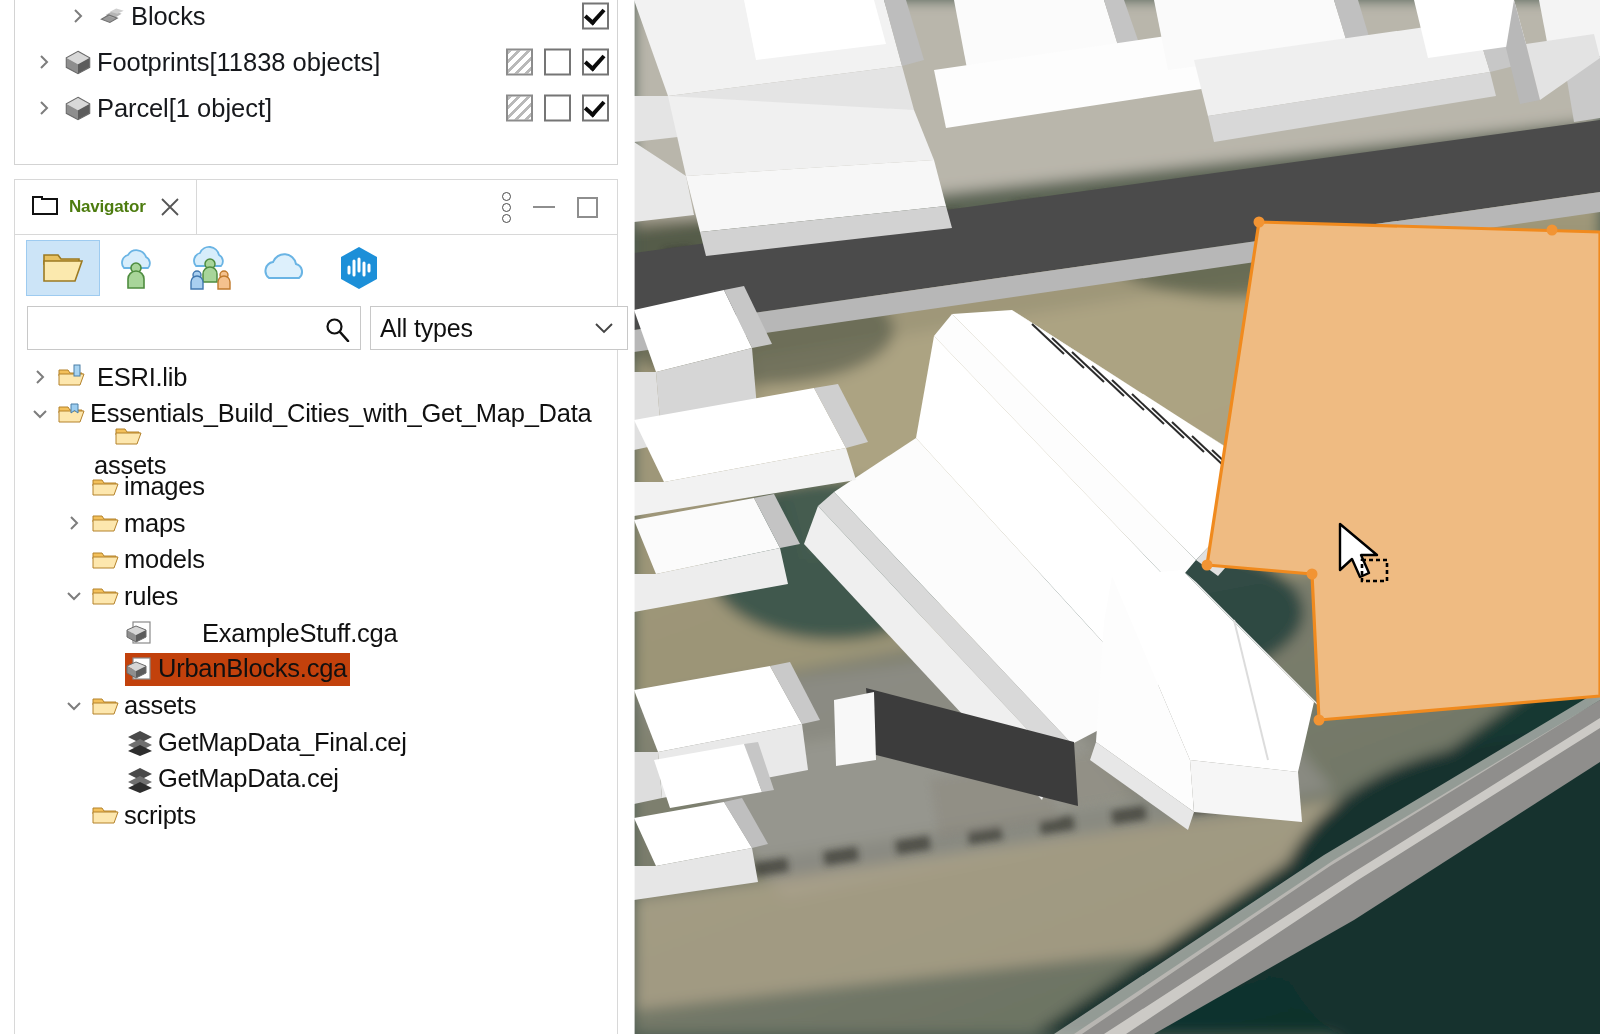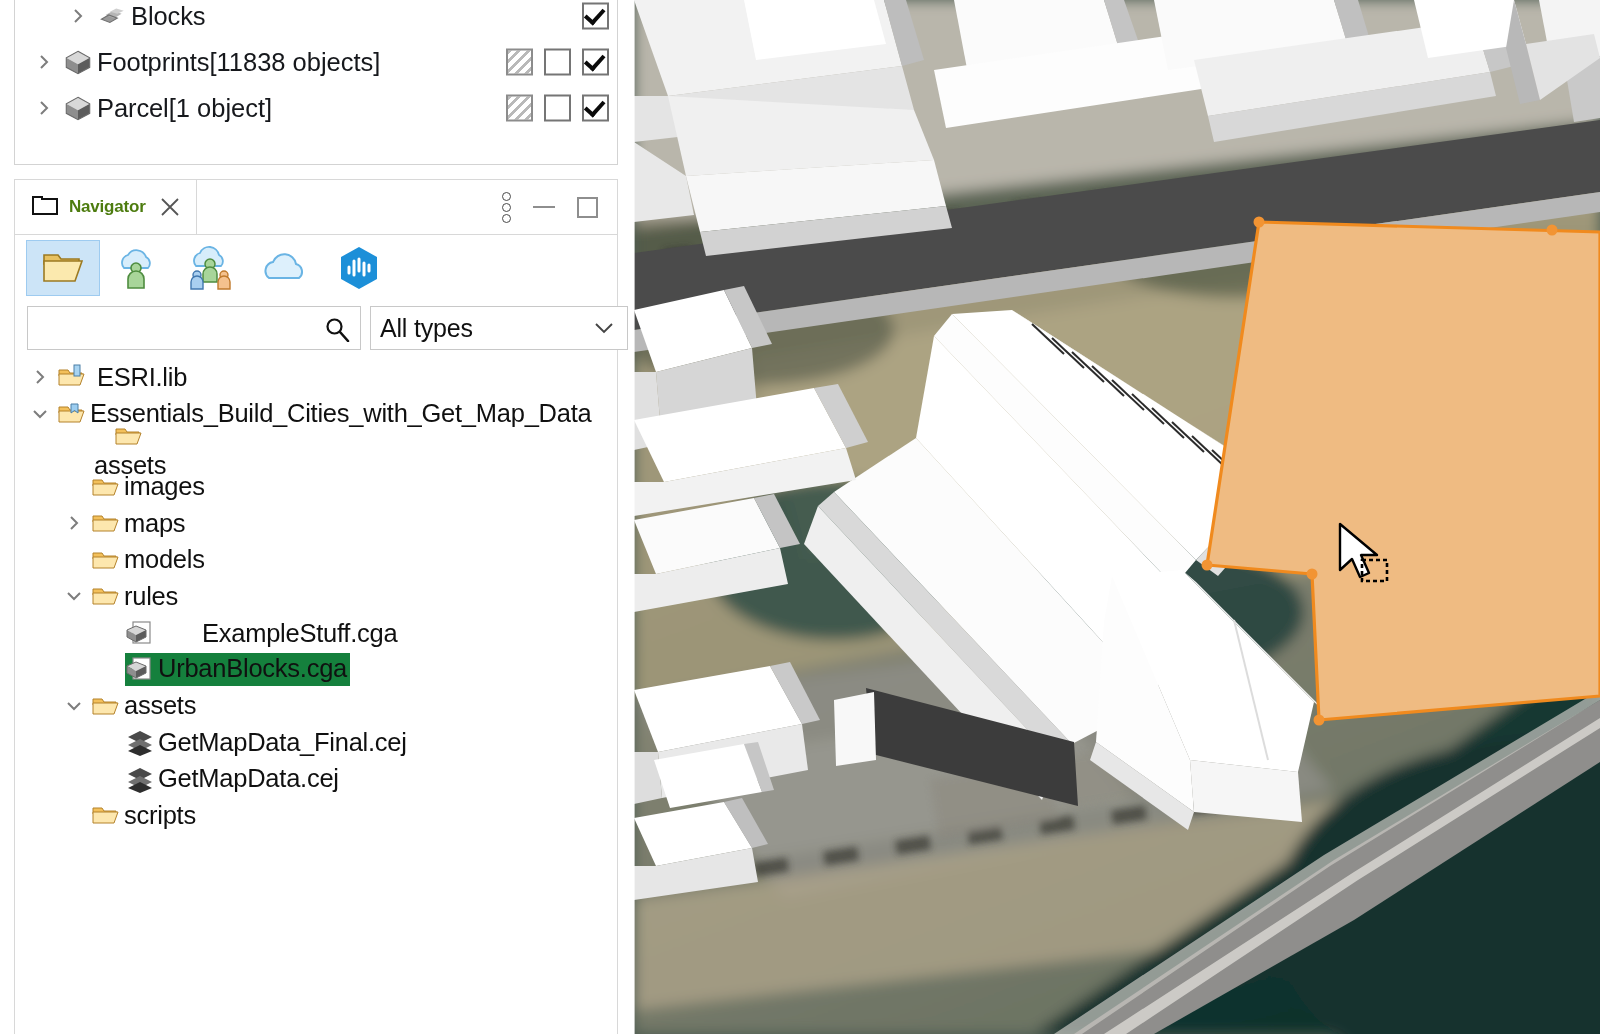--- a/index.html
+++ b/index.html
@@ -178,21 +178,21 @@
     width: 34px; flex: 0 0 34px;
     display:flex; align-items:center; justify-content:center;
     color:#8a8a8a;
   }
   .tree-row .ic {
     flex: 0 0 30px; display:flex; align-items:center; justify-content:center;
   }
   .tree-row .lbl { margin-left: 3px; letter-spacing: -0.25px; }
   .tree-row.bold .lbl { font-weight: normal; }
   .tree-row .sel {
-    background: #15803d;
+    background: #c2410c;
     padding: 1px 3px 2px 0;
     margin-left: 0px;
   }
   .ind-0 { padding-left: 8px; }
   .ind-1 { padding-left: 42px; }
   .ind-2 { padding-left: 76px; }
 
   
   #viewport {
     position: absolute; left: 634px; top: 0;

